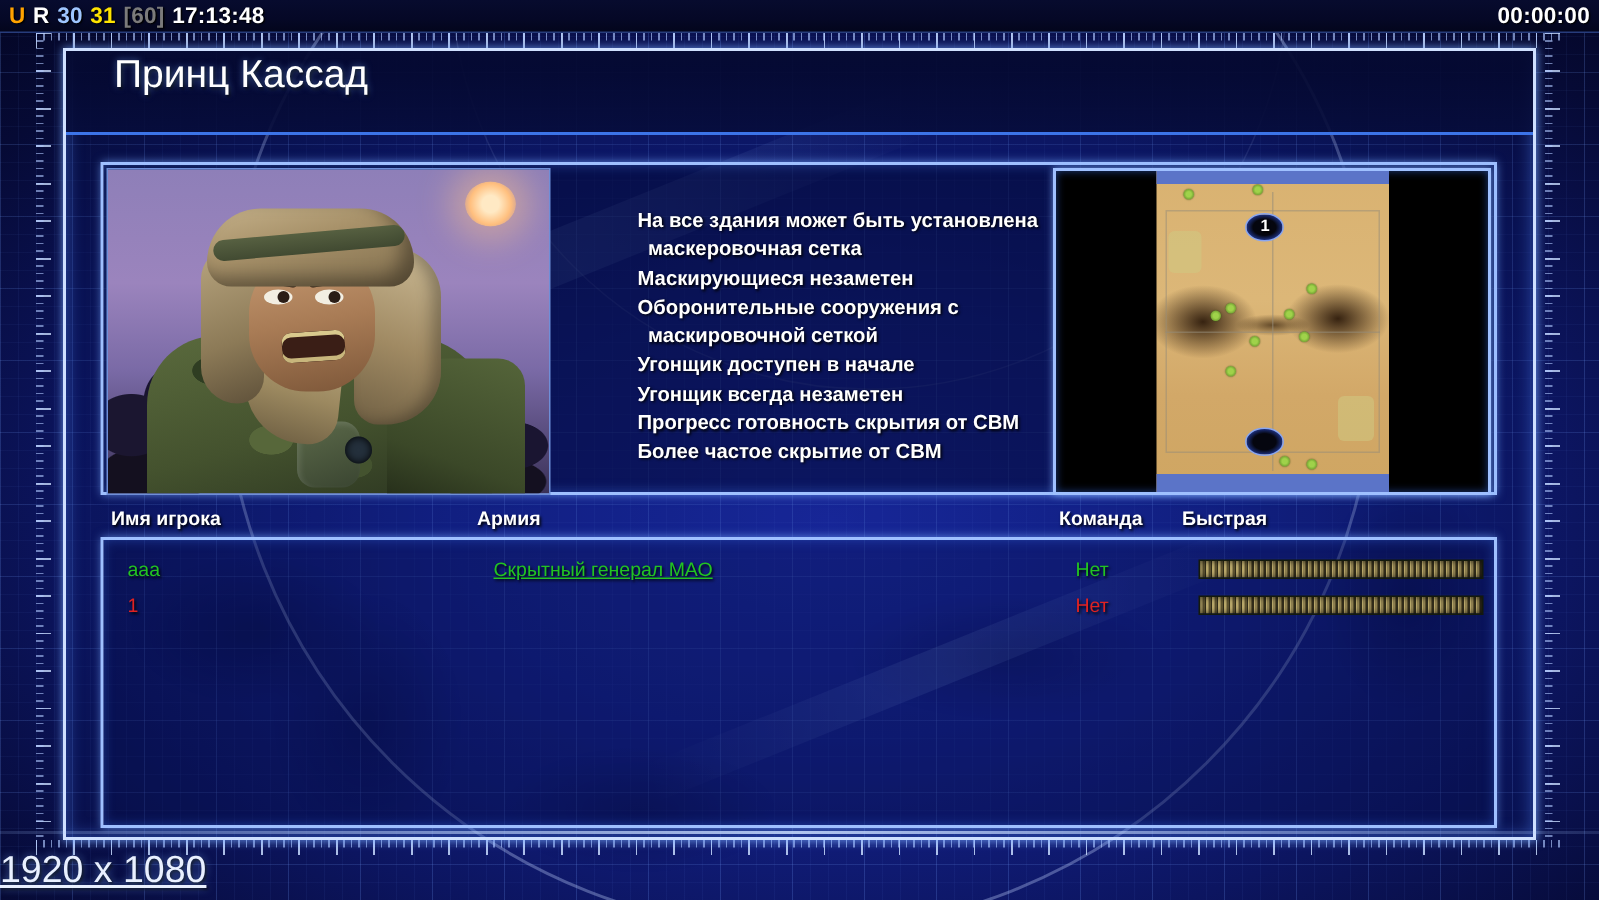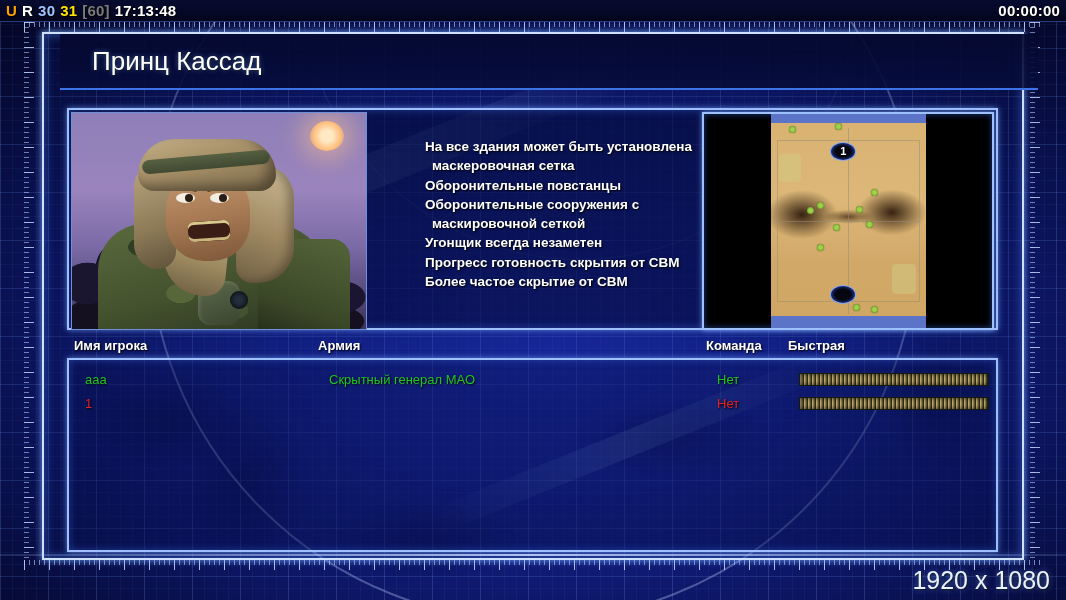--- a/index.html
+++ b/index.html
@@ -118,23 +118,22 @@
       inset 0 0 10px 2px rgba(70,120,230,.45);
     background:rgba(10,22,92,.22);
     z-index:10;
   }
 
   
   #titlebar {
     position:absolute; left:44px; top:34px; width:978px; height:56px;
     background:linear-gradient(to bottom, rgba(4,8,46,.92), rgba(6,12,58,.88));
     border-bottom:2px solid #3c74e8;
-    display:flex; align-items:center;
+    display:flex; align-items:flex-start;
     z-index:12;
-    margin-left:16px;
   }
   #title {
     color:#ffffff;
     font:26px "Liberation Sans", sans-serif;
     padding-left:32px;
     text-shadow:0 0 5px rgba(120,170,255,.55), 1px 1px 2px #000;
   }
 
   
   #infopanel {
@@ -341,25 +340,26 @@
         #b9a86a 0 1px,
         #8f8050 1px 2px,
         #5d5330 2px 3px,
         #312c1a 3px 4px);
     box-shadow:inset 0 0 4px rgba(0,0,0,.7);
   }
 
   
   #resolution {
     position:absolute; left:0; bottom:5px; width:1050px;
-    text-align:right;
+    text-align:left;
     color:#e9f0ff;
     font:25px "Liberation Sans", sans-serif;
     text-shadow:0 0 6px rgba(120,170,255,.6), 1px 1px 2px #000;
     z-index:30;
+    text-decoration:underline;
   }
   .footline {
     position:absolute; left:0; bottom:44px; width:1066px; height:2px;
     background:linear-gradient(to right, rgba(160,195,255,.15), rgba(200,220,255,.85), rgba(160,195,255,.15));
     z-index:25;
   }
 </style>
 </head>
 <body>
 
@@ -422,23 +422,24 @@
           <div class="mouth"></div>
         </div>
         <div class="kef-top"></div>
         <div class="kef-band"></div>
       </div>
     </div>
 
     <div id="desc">
         <div class="ln">На все здания может быть установлена</div>
         <div class="ln ind">маскеровочная сетка</div>
-        <div class="ln">Оборонительные повстанцы</div>
+        <div class="ln">Маскирующиеся незаметен</div>
         <div class="ln">Оборонительные сооружения с</div>
         <div class="ln ind">маскировочной сеткой</div>
+        <div class="ln">Угонщик доступен в начале</div>
         <div class="ln">Угонщик всегда незаметен</div>
         <div class="ln">Прогресс готовность скрытия от СВМ</div>
         <div class="ln">Более частое скрытие от СВМ</div>
       </div>
 
     <div id="minimap-wrap">
       <div id="minimap">
         <div class="mm-quad"></div>
         <div class="mm-vline"></div>
         <div class="mm-hline"></div>
@@ -464,21 +465,21 @@
   <div id="tablehead">
     <span class="col-name">Имя игрока</span>
     <span class="col-army">Армия</span>
     <span class="col-team">Команда</span>
     <span class="col-prog">Быстрая</span>
   </div>
 
   <div id="tablebox">
       <div class="prow" style="top: 8px;">
         <span class="cell col-name" style="color: rgb(34, 195, 34);">aaa</span>
-        <span class="cell col-army" style="color: rgb(34, 195, 34);">Скрытный генерал МАО</span>
+        <span class="cell col-army" style="color: rgb(34, 195, 34); text-decoration: underline;">Скрытный генерал МАО</span>
         <span class="cell col-team" style="color: rgb(34, 195, 34);">Нет</span>
         <span class="progbar col-prog" style="width: 190px;"></span>
       </div>
       <div class="prow" style="top: 32px;">
         <span class="cell col-name" style="color: rgb(224, 34, 34);">1</span>
         <span class="cell col-team" style="color: rgb(224, 34, 34);">Нет</span>
         <span class="progbar col-prog" style="width: 190px;"></span>
       </div>
     </div>
 

